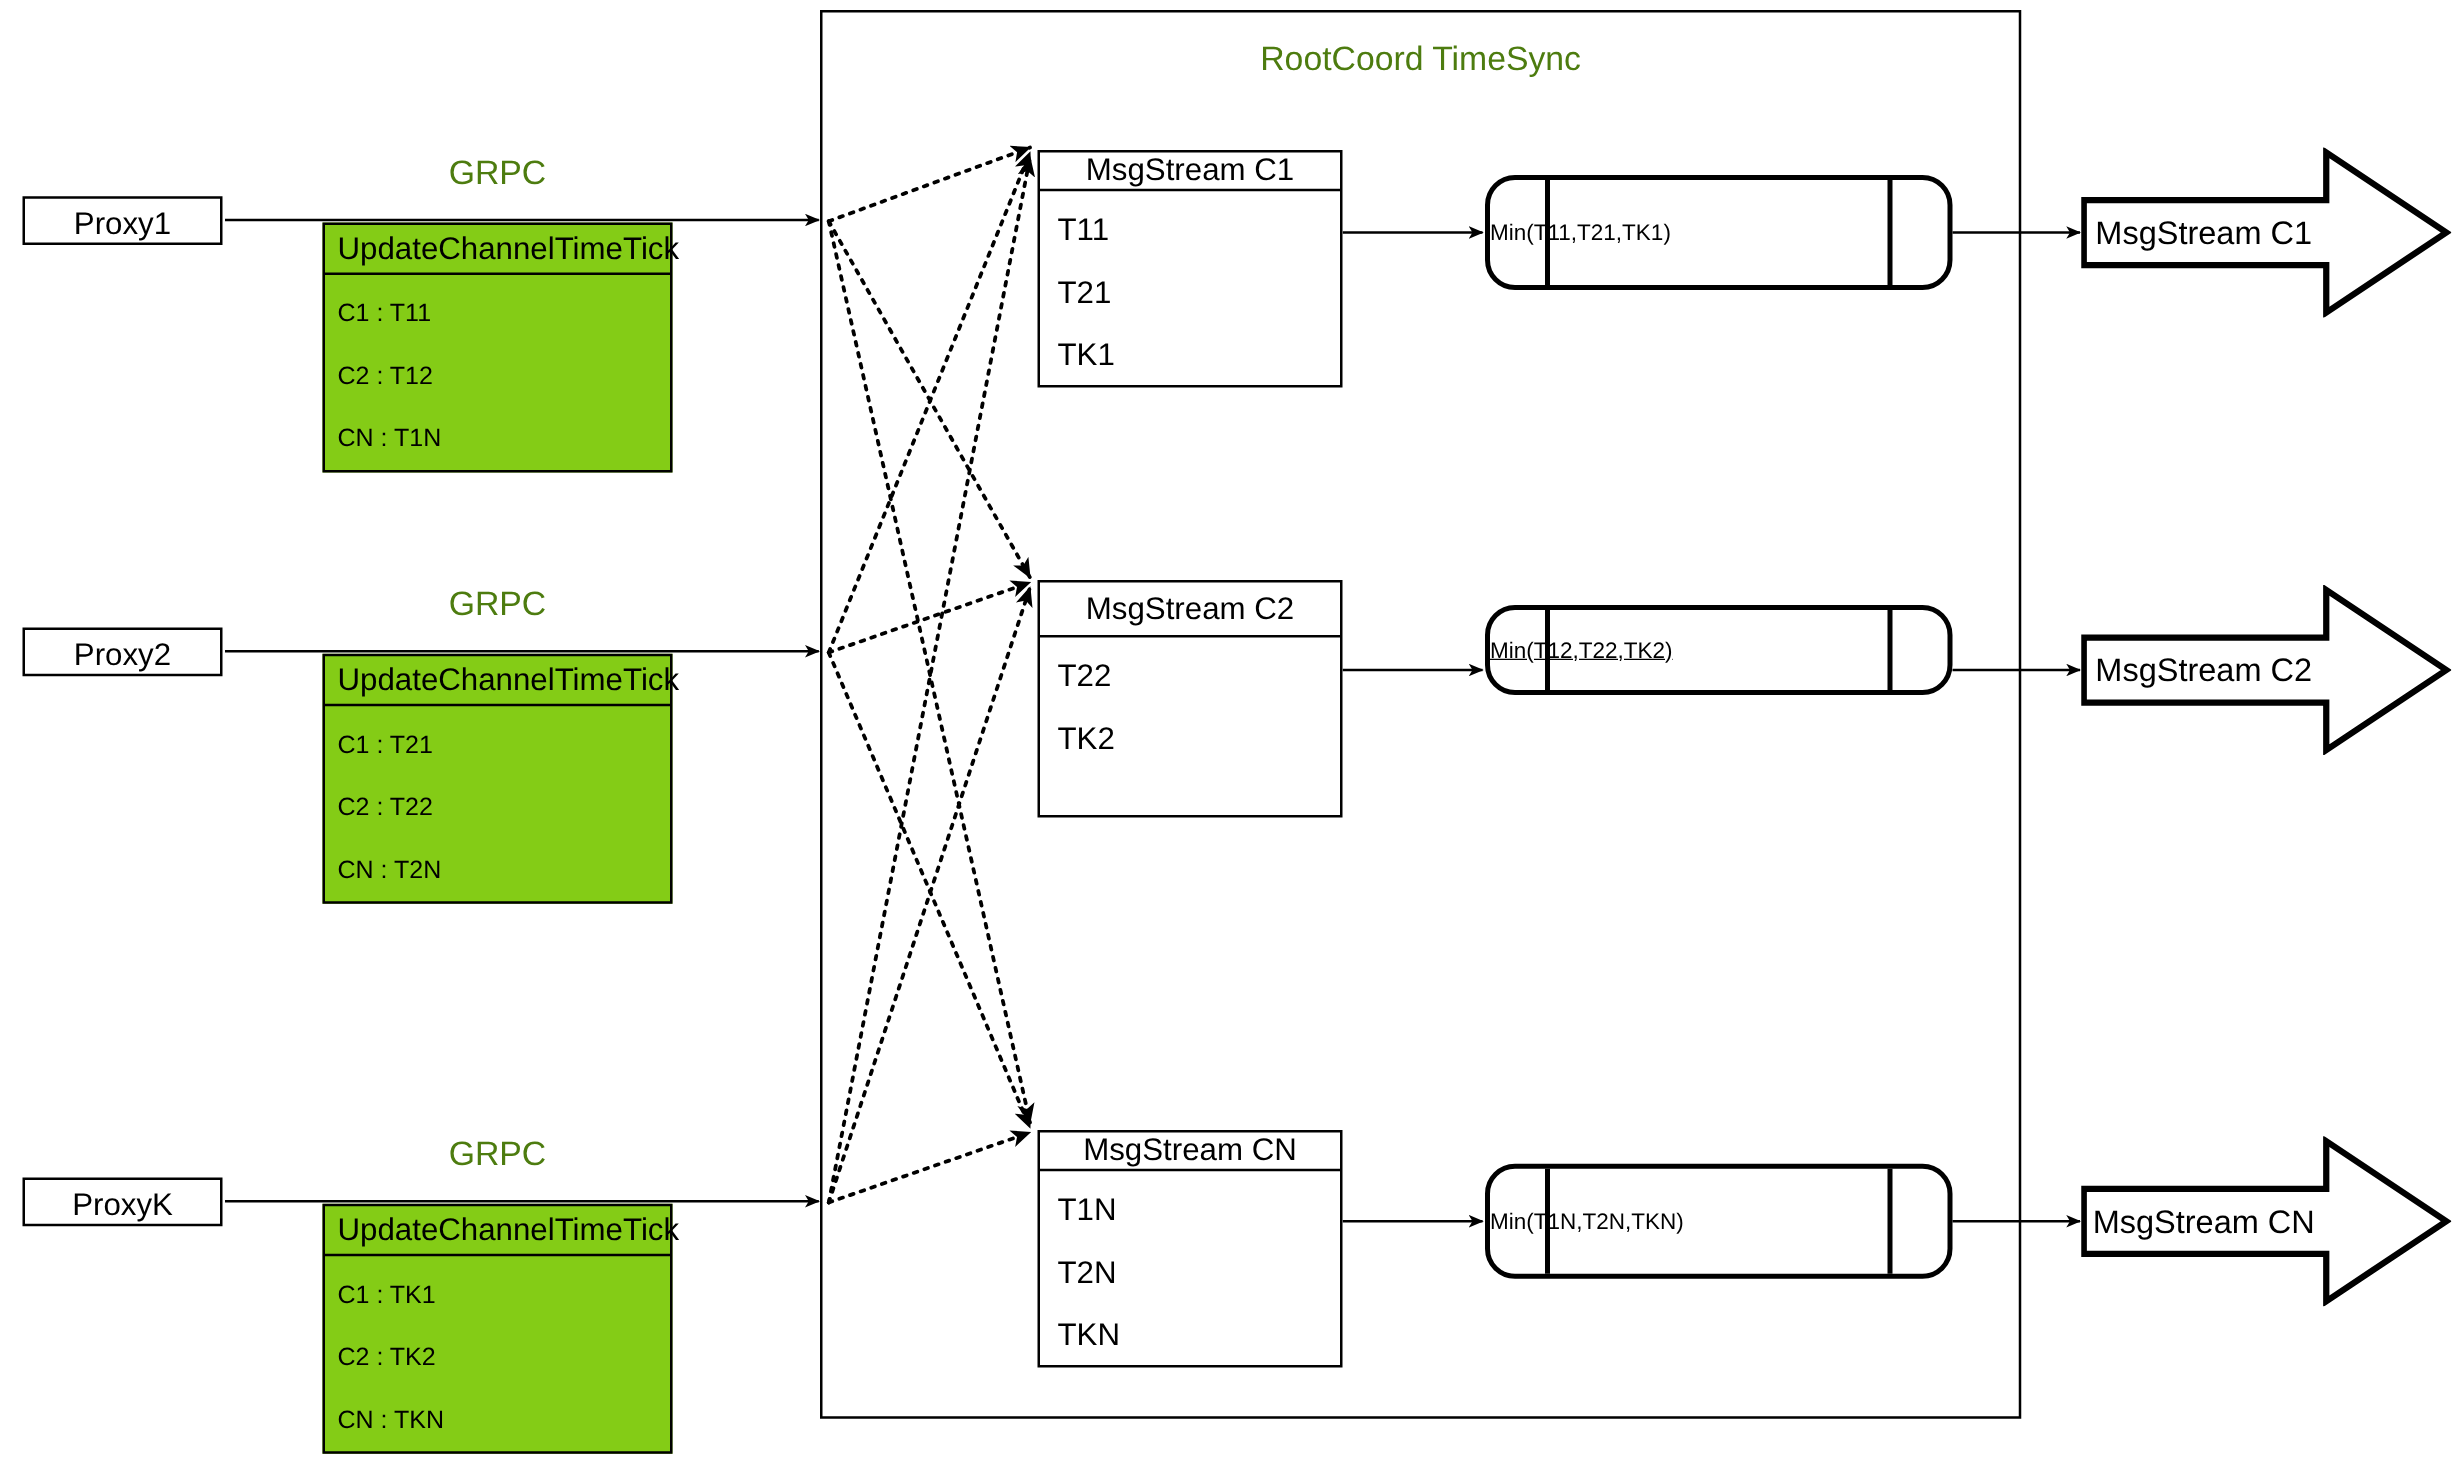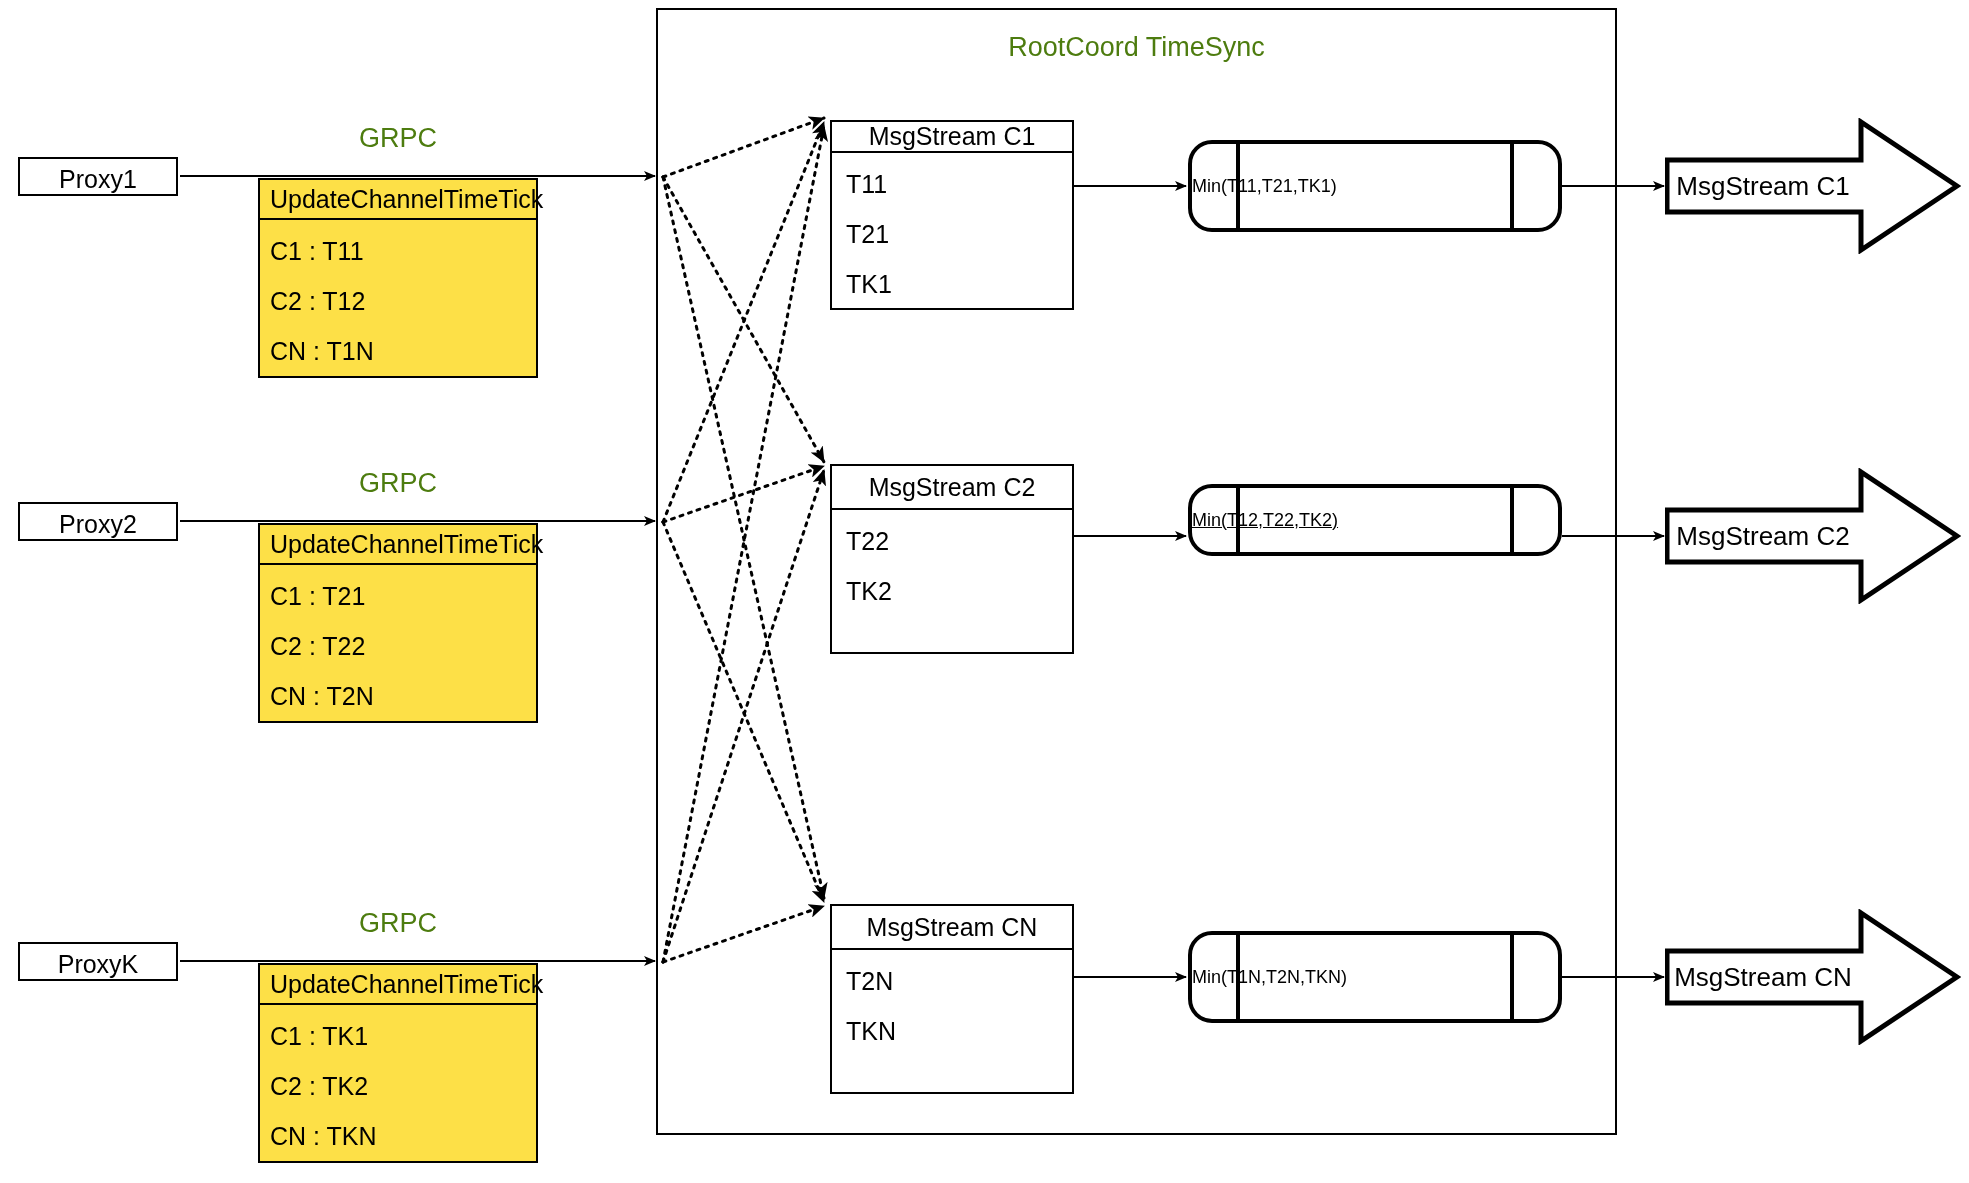--- a/index.html
+++ b/index.html
@@ -12,24 +12,24 @@
   .lbl{position:absolute;box-sizing:border-box;color:#4d7c0f;white-space:nowrap;}
 
   
   .container-box{border:2px solid #000;background:transparent;}
   .container-title{font-size:27px;text-align:center;}
 
   
   .proxy-box{border:2px solid #000;background:#fff;display:flex;align-items:flex-end;justify-content:center;font-size:25px;}
 
   
-  .grpc-table{border:2px solid #000;background:#fde047;display:flex;flex-direction:column;}
+  .grpc-table{border:2px solid #000;background:#84cc16;display:flex;flex-direction:column;}
   .grpc-head{height:48px;border-bottom:2px solid #000;display:flex;align-items:center;padding-left:10px;font-size:25px;}
   .grpc-body{flex:1;display:flex;flex-direction:column;padding-left:10px;padding-top:6px;}
-  .grpc-row{height:50px;line-height:50px;font-size:25px;}
+  .grpc-row{height:50px;line-height:50px;font-size:20px;}
   .grpc-label{font-size:27px;position:absolute;text-align:center;}
 
   
   .ms-table{border:2px solid #000;background:#fff;display:flex;flex-direction:column;}
   .ms-head{height:42px;border-bottom:2px solid #000;display:flex;align-items:center;justify-content:center;font-size:25px;}
   .ms-body{flex:1;display:flex;flex-direction:column;padding-left:14px;padding-top:6px;}
   .ms-row{height:50px;line-height:50px;font-size:25px;}
 
   
   .minproc{border:4px solid #000;border-radius:24px;background:#fff;display:flex;align-items:center;justify-content:flex-start;font-size:18px;}
@@ -149,20 +149,21 @@
     <div class="ms-head">MsgStream C2</div>
     <div class="ms-body">
       <div class="ms-row">T22</div>
       <div class="ms-row">TK2</div>
     </div>
   </div>
 
   <div class="abs ms-table" style="left:830px;top:904px;width:244px;height:190px;">
     <div class="ms-head">MsgStream CN</div>
     <div class="ms-body">
+      <div class="ms-row">T1N</div>
       <div class="ms-row">T2N</div>
       <div class="ms-row">TKN</div>
     </div>
   </div>
 
   <div class="abs minproc" style="left:1188px;top:140px;width:374px;height:92px;">
     <span class="bar l"></span>
     <span class="bar r"></span>
     <span>Min(T11,T21,TK1)</span>
   </div>

